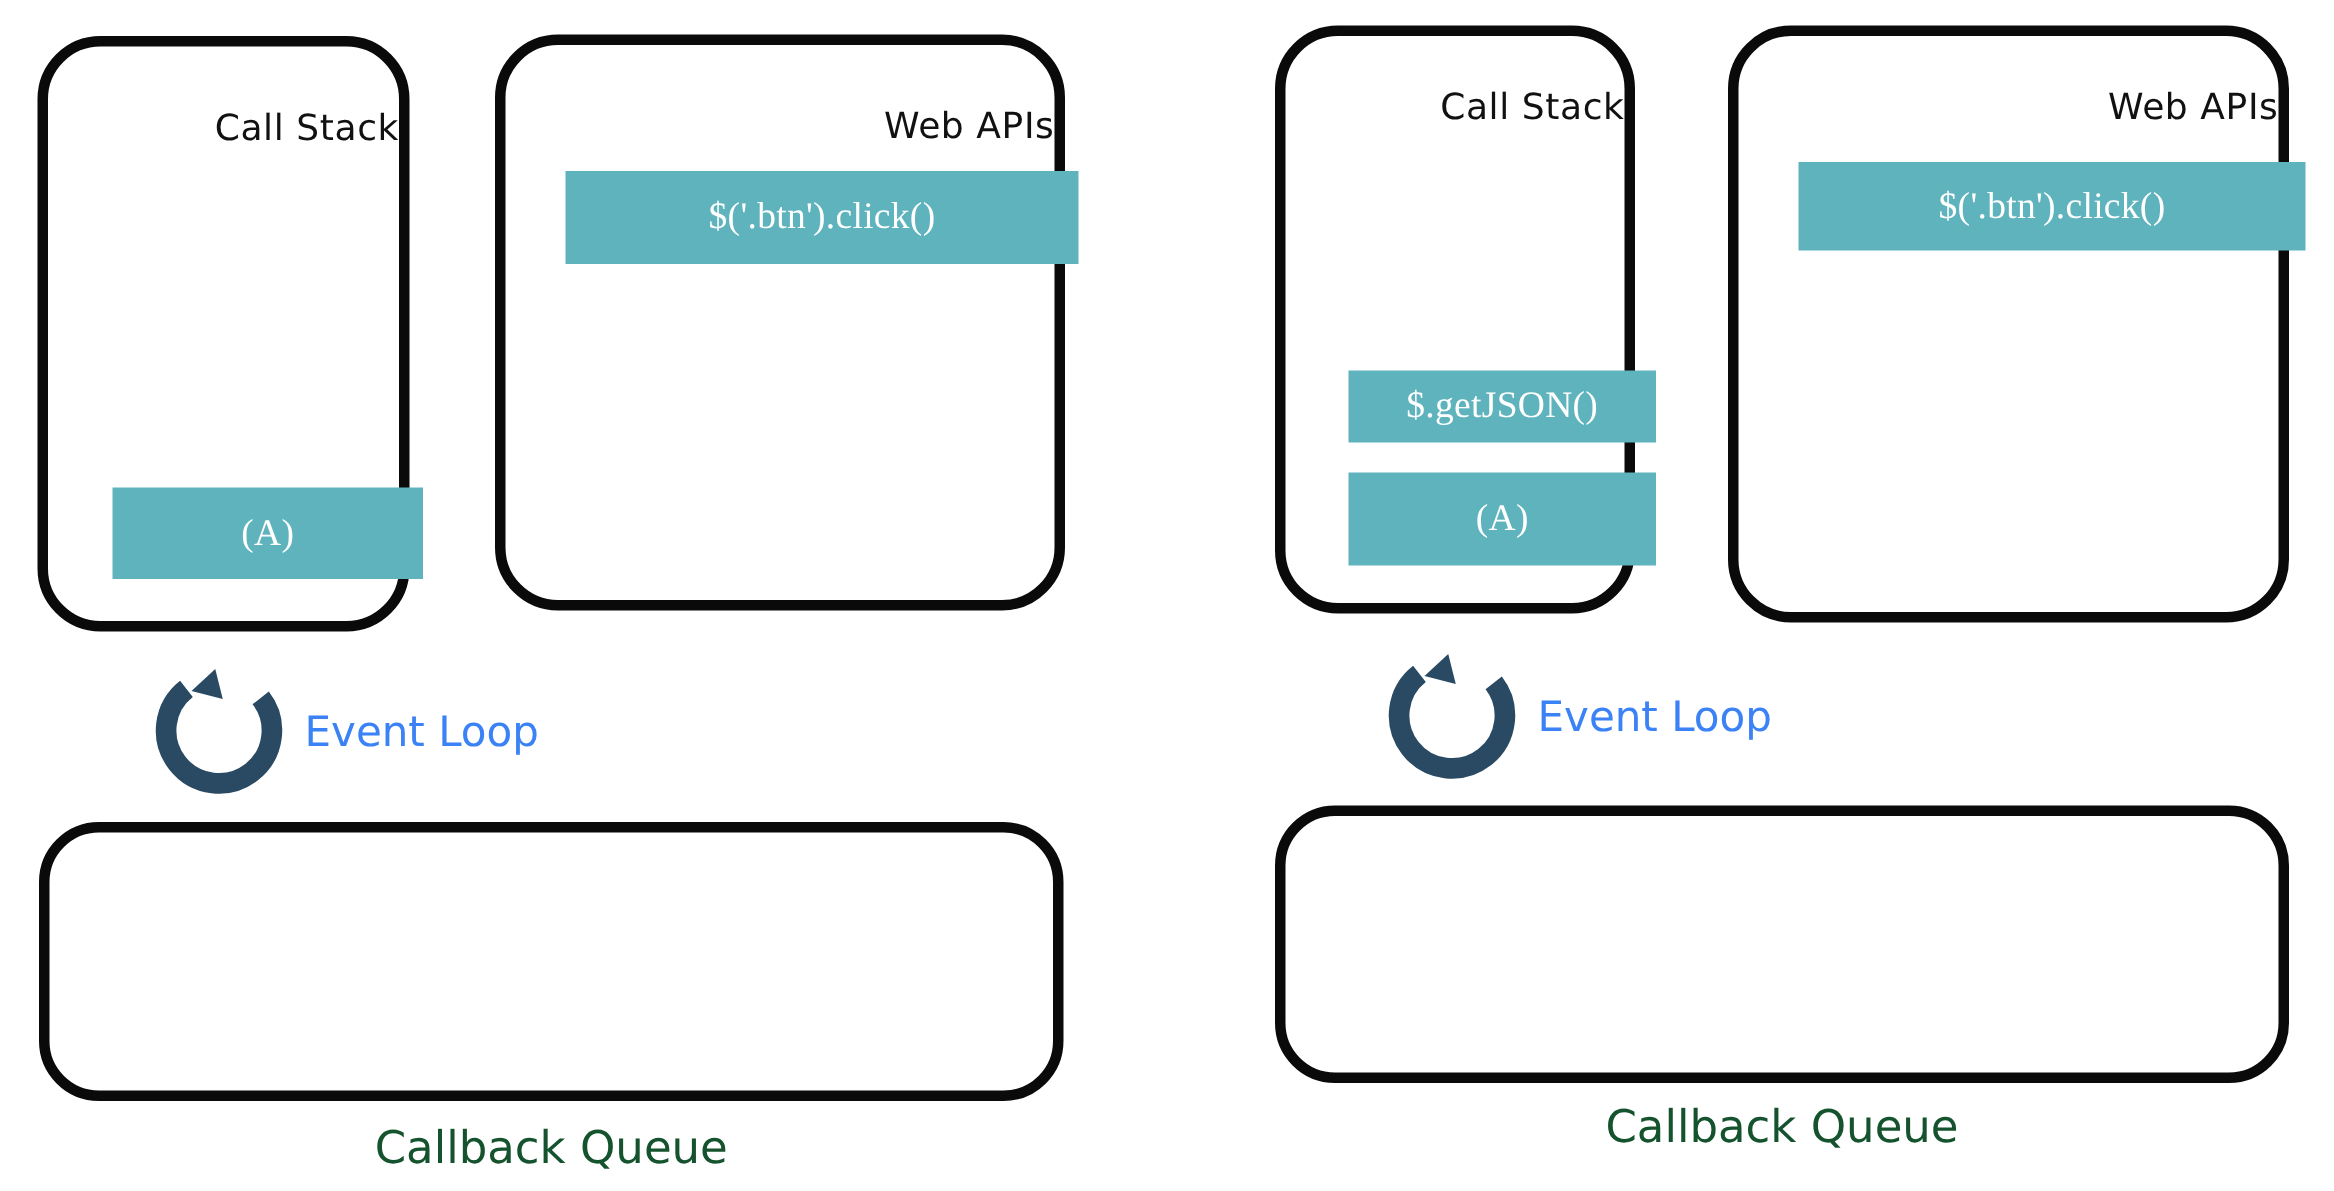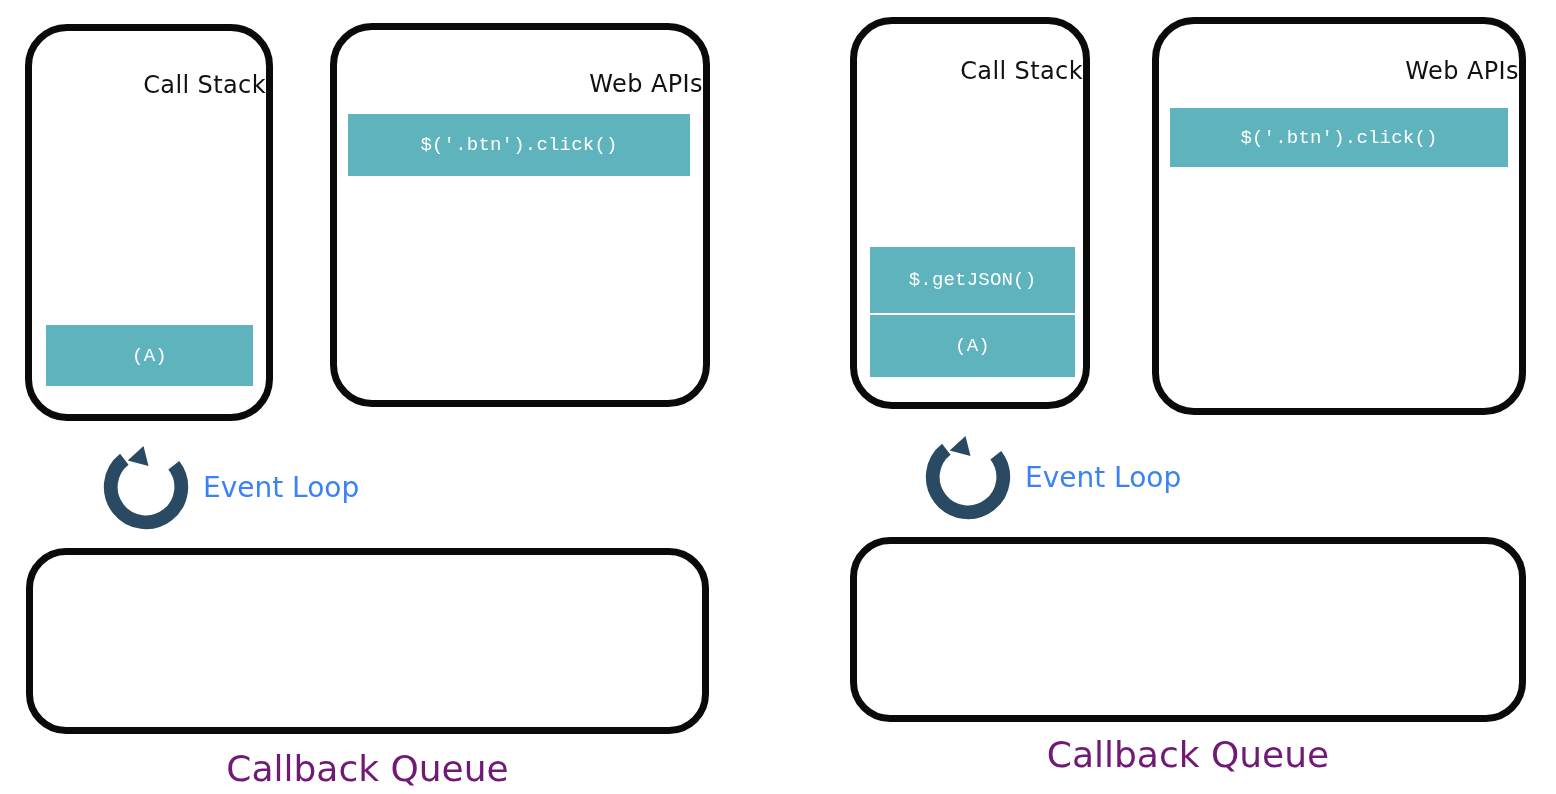--- a/index.html
+++ b/index.html
@@ -50,31 +50,32 @@
     white-space: nowrap;
   }
   .frame {
     position: absolute;
     box-sizing: border-box;
     background: #5fb3bd;
     color: #ffffff;
     display: flex;
     align-items: center;
     justify-content: center;
-    font-family: Liberation Mono, monospace;
-    font-size: 19px;
+    font-family: Liberation Serif, serif;
+    font-size: 25px;
     letter-spacing: 0.2px;
     white-space: nowrap;
+    margin-left: 29px;
   }
   .queue-caption {
     position: absolute;
     text-align: center;
-    color: #701a75;
+    color: #14532d;
     font-family: "DejaVu Sans", sans-serif;
-    font-size: 36px;
+    font-size: 30px;
     white-space: nowrap;
   }
 
   
   .event-loop-group {
     position: absolute;
     display: flex;
     align-items: center;
   }
   .loop-icon {
@@ -101,21 +102,21 @@
   #left-frame-click     { left: 348px; top: 114px; width: 342px; height: 62px; }
 
   #left-event-loop      { left: 103px; top: 444px; }
 
   #left-queue           { left: 26px;  top: 548px; width: 683px; height: 186px; }
   #left-queue-caption   { left: 26px;  top: 748px; width: 683px; }
 
   
   #right-call-stack      { left: 850px; top: 17px;  width: 240px; height: 392px; }
   #right-call-stack-title{ top: 33px; }
-  #right-frame-getjson   { left: 870px; top: 247px; width: 205px; height: 66px; }
+  #right-frame-getjson   { left: 870px; top: 247px; width: 205px; height: 48px; }
   #right-frame-a         { left: 870px; top: 315px; width: 205px; height: 62px; }
 
   #right-web-apis        { left: 1152px; top: 17px; width: 374px; height: 398px; }
   #right-web-apis-title  { top: 33px; }
   #right-frame-click     { left: 1170px; top: 108px; width: 338px; height: 59px; }
 
   #right-event-loop      { left: 925px; top: 434px; }
 
   #right-queue           { left: 850px; top: 537px; width: 676px; height: 185px; }
   #right-queue-caption   { left: 850px; top: 734px; width: 676px; }

